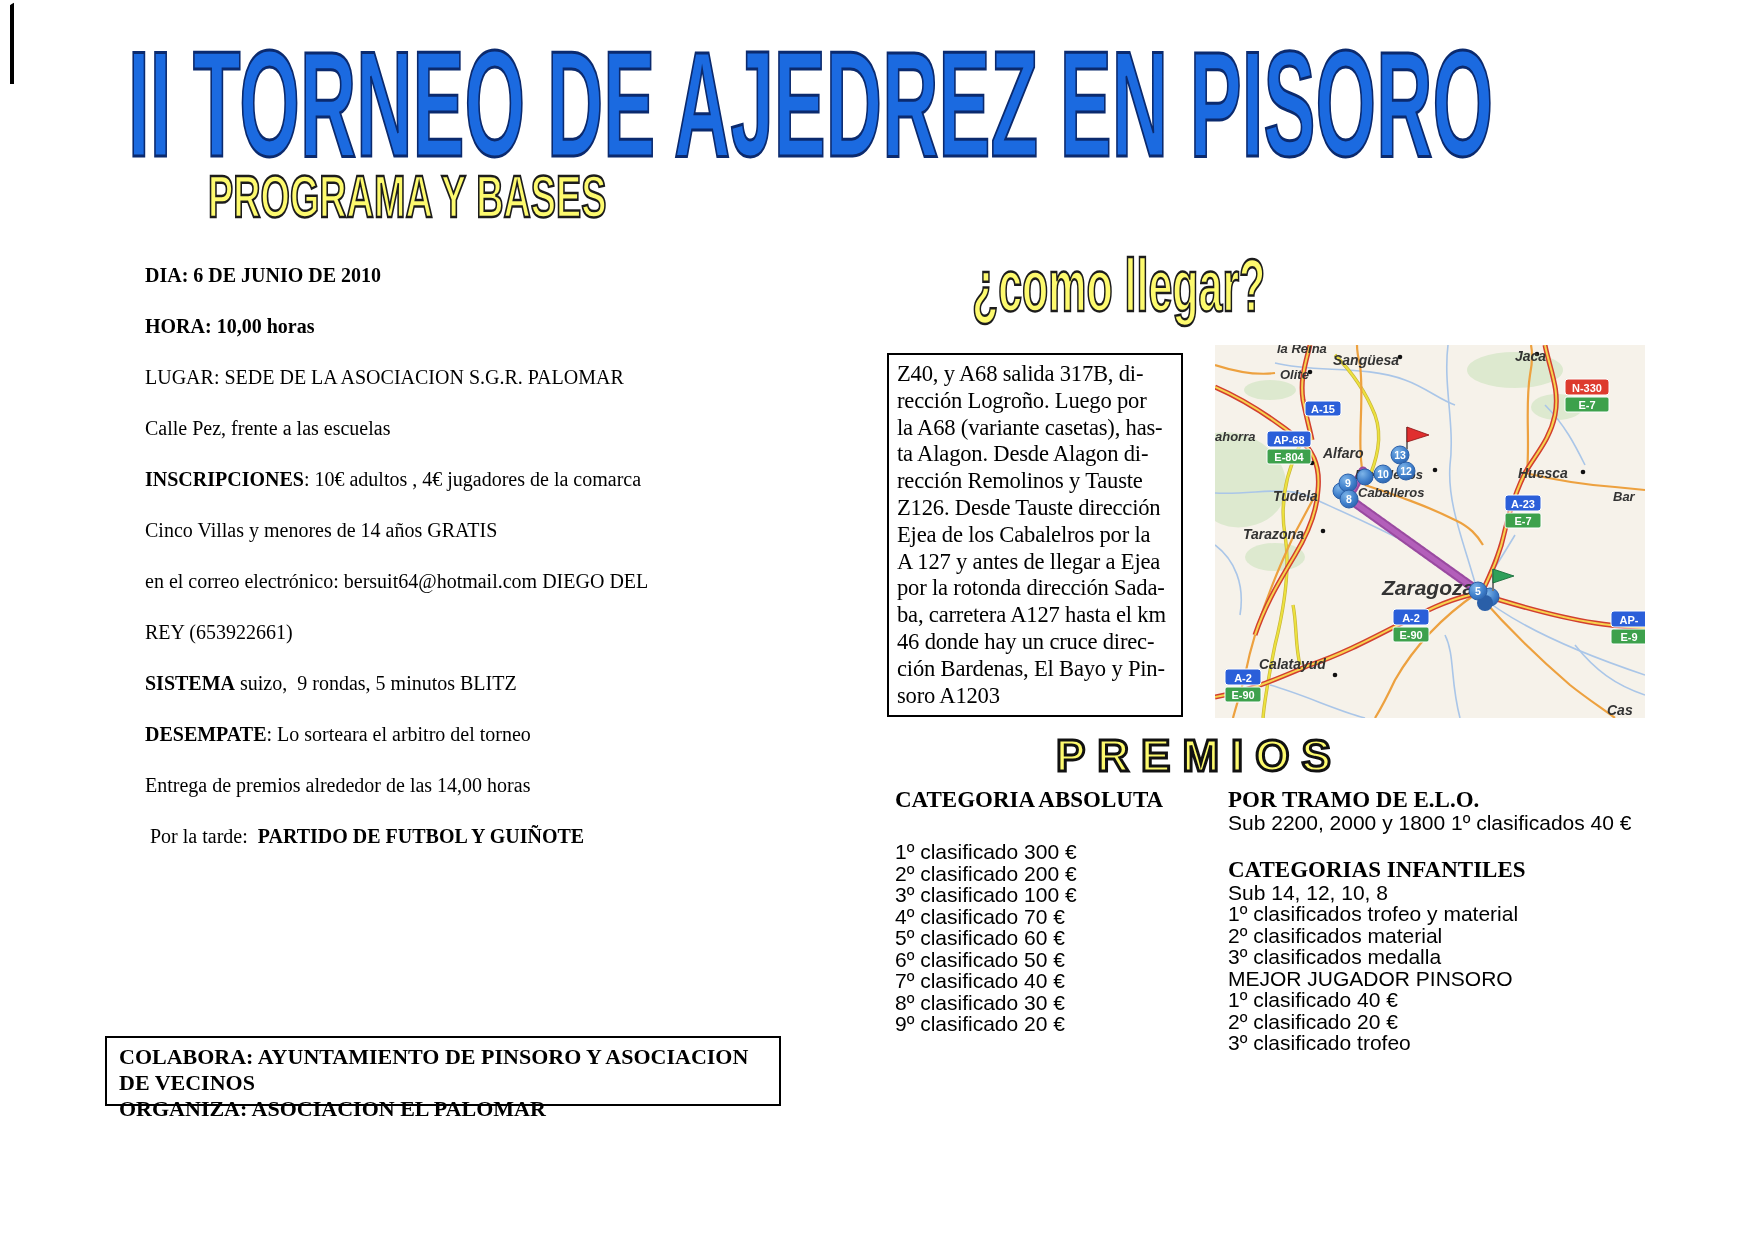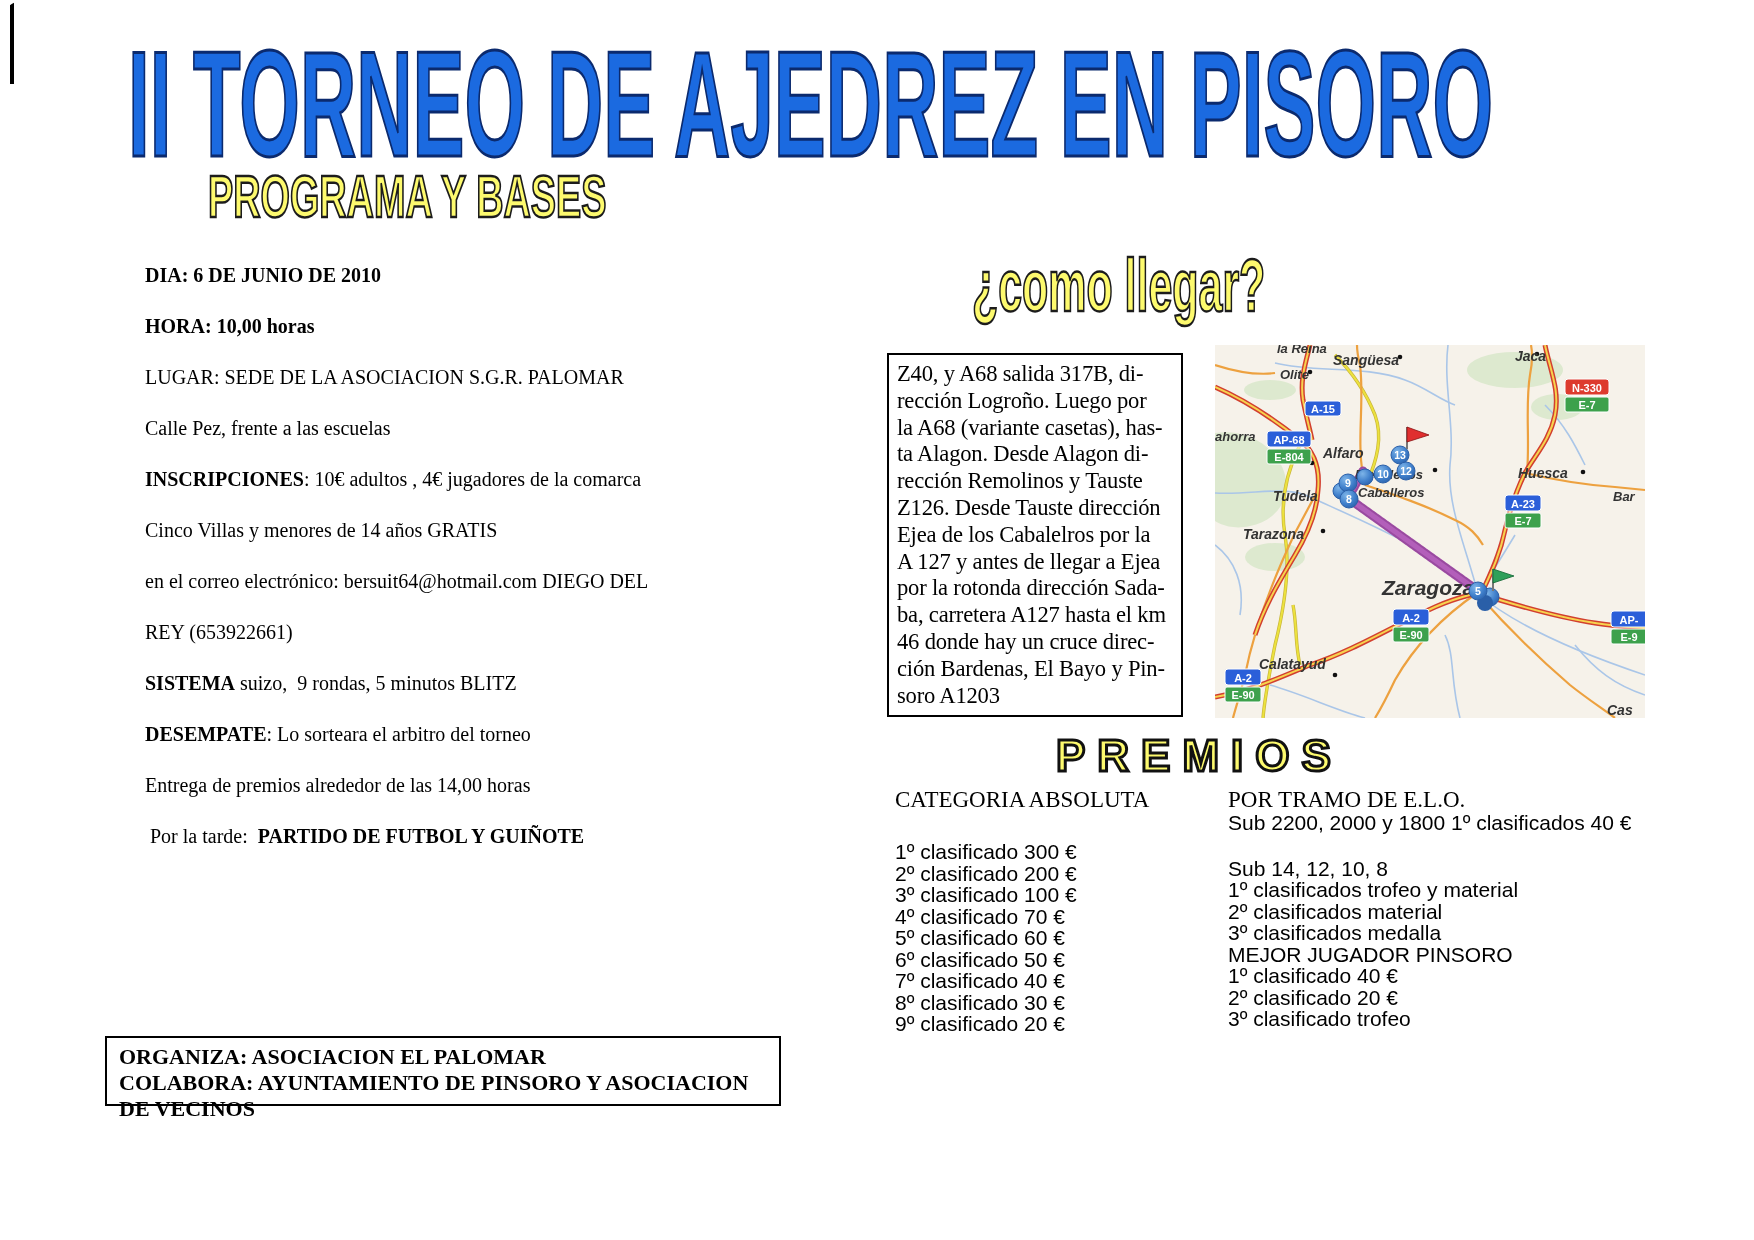--- a/index.html
+++ b/index.html
@@ -30,21 +30,21 @@
   
   .info-col{left:145px;top:250px;width:740px;font-size:20px;line-height:51px;white-space:pre-wrap;}
   .info-col .b{font-weight:bold;}
 
   
   .dir-box{left:887px;top:353px;width:296px;height:364px;border:2px solid #000;box-sizing:border-box;
     padding:6px 8px;font-size:22.6px;line-height:26.8px;letter-spacing:-0.2px;}
   .dir-box div{white-space:nowrap;}
 
   
-  .prize-h{font-family:"Liberation Serif",serif;font-weight:normal;font-size:23px;line-height:24px;}
+  .prize-h{font-family:"Liberation Serif",serif;font-weight:bold;font-size:23px;line-height:24px;}
   .prize-list,.prize-line{font-family:Liberation Sans, sans-serif;font-size:21px;line-height:21.5px;}
   .col-abs{left:895px;top:788px;width:330px;}
   .col-abs .prize-h{margin-bottom:29px;}
   .col-right{left:1228px;top:788px;width:420px;}
   .col-right .gap{height:24px;}
 
   
   .org-box{left:105px;top:1036px;width:676px;height:70px;border:2.5px solid #000;box-sizing:border-box;
     padding:6px 0 0 12px;font-weight:bold;font-size:22px;line-height:26px;}
 
@@ -285,30 +285,31 @@
         <div>7º clasificado 40 €</div>
         <div>8º clasificado 30 €</div>
         <div>9º clasificado 20 €</div>
       </div>
   </div>
 
   <div class="abs col-right">
     <div class="prize-h">POR TRAMO DE E.L.O.</div>
     <div class="prize-line">Sub 2200, 2000 y 1800 1º clasificados 40 €</div>
     <div class="gap"></div>
+    <div class="prize-h">CATEGORIAS INFANTILES</div>
     <div class="prize-list">
         <div>Sub 14, 12, 10, 8</div>
         <div>1º clasificados trofeo y material</div>
         <div>2º clasificados material</div>
         <div>3º clasificados medalla</div>
         <div>MEJOR JUGADOR PINSORO</div>
         <div>1º clasificado 40 €</div>
         <div>2º clasificado 20 €</div>
         <div>3º clasificado trofeo</div>
       </div>
   </div>
 
   <div class="abs org-box">
+    <div>COLABORA: AYUNTAMIENTO DE PINSORO Y ASOCIACION DE VECINOS</div>
     <div>ORGANIZA: ASOCIACION EL PALOMAR</div>
-    <div>COLABORA: AYUNTAMIENTO DE PINSORO Y ASOCIACION DE VECINOS</div>
   </div>
 
 </div>
 
 </body></html>

